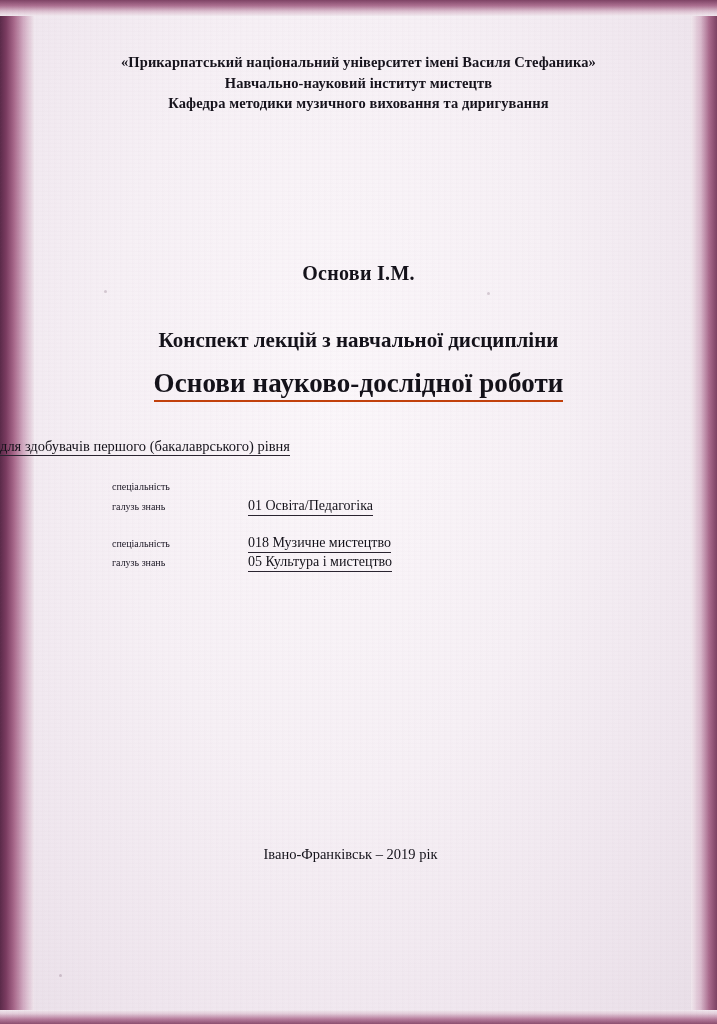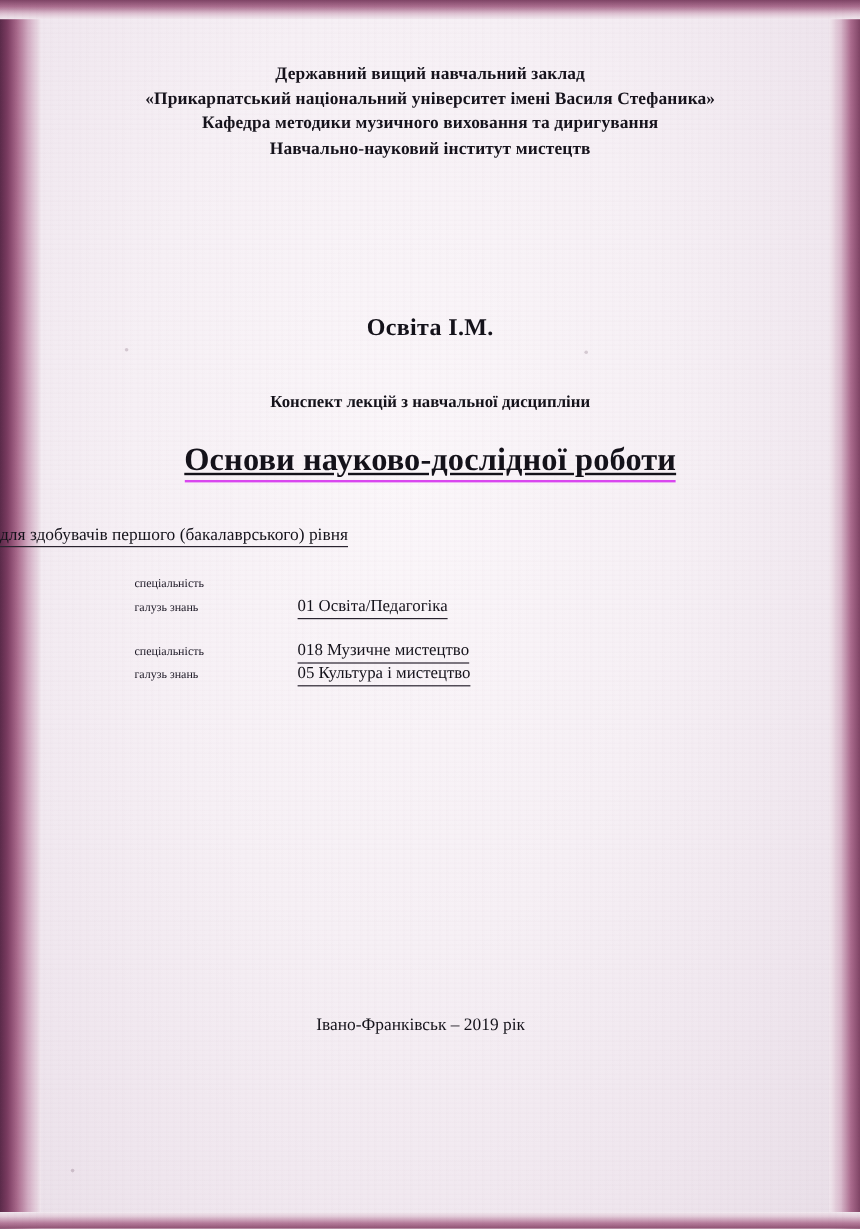--- a/index.html
+++ b/index.html
@@ -113,39 +113,38 @@
     letter-spacing: 0.3px;
   }
 
   
   .subtitle {
     position: absolute;
     top: 328px;
     left: 0;
     right: 0;
     text-align: center;
-    font-size: 14px;
+    font-size: 21px;
     font-weight: bold;
   }
 
   
   .main-title {
     position: absolute;
     top: 368px;
     left: 0;
     right: 0;
     text-align: center;
     font-size: 27px;
     font-weight: bold;
     letter-spacing: 0.1px;
   }
   .main-title span {
-    border-bottom: 2px solid #d946ef;
+    border-bottom: 2px solid #c2410c;
     padding-bottom: 2px;
-    text-decoration: underline;
   }
 
   
   .degree {
     position: absolute;
     top: 438px;
     left: 0;
     right: 0;
     text-align: left;
     font-size: 14.5px;
@@ -206,27 +205,26 @@
 
 <div class="scan">
   <div class="paper"></div>
   <div class="topedge"></div>
   <div class="bottomedge"></div>
   <div class="grain"></div>
 
   <div class="content">
 
     <div class="org-block">
-      <div>Державний вищий навчальний заклад</div>
       <div>«Прикарпатський національний університет імені Василя Стефаника»</div>
+      <div>Навчально-науковий інститут мистецтв</div>
       <div>Кафедра методики музичного виховання та диригування</div>
-      <div>Навчально-науковий інститут мистецтв</div>
-    </div>
-
-    <div class="author">Освіта І.М.</div>
+    </div>
+
+    <div class="author">Основи І.М.</div>
 
     <div class="subtitle">Конспект лекцій з навчальної дисципліни</div>
 
     <div class="main-title">
       <span>Основи науково-дослідної роботи</span>
     </div>
 
     <div class="degree">
       <span>для здобувачів першого (бакалаврського) рівня</span>
     </div>

